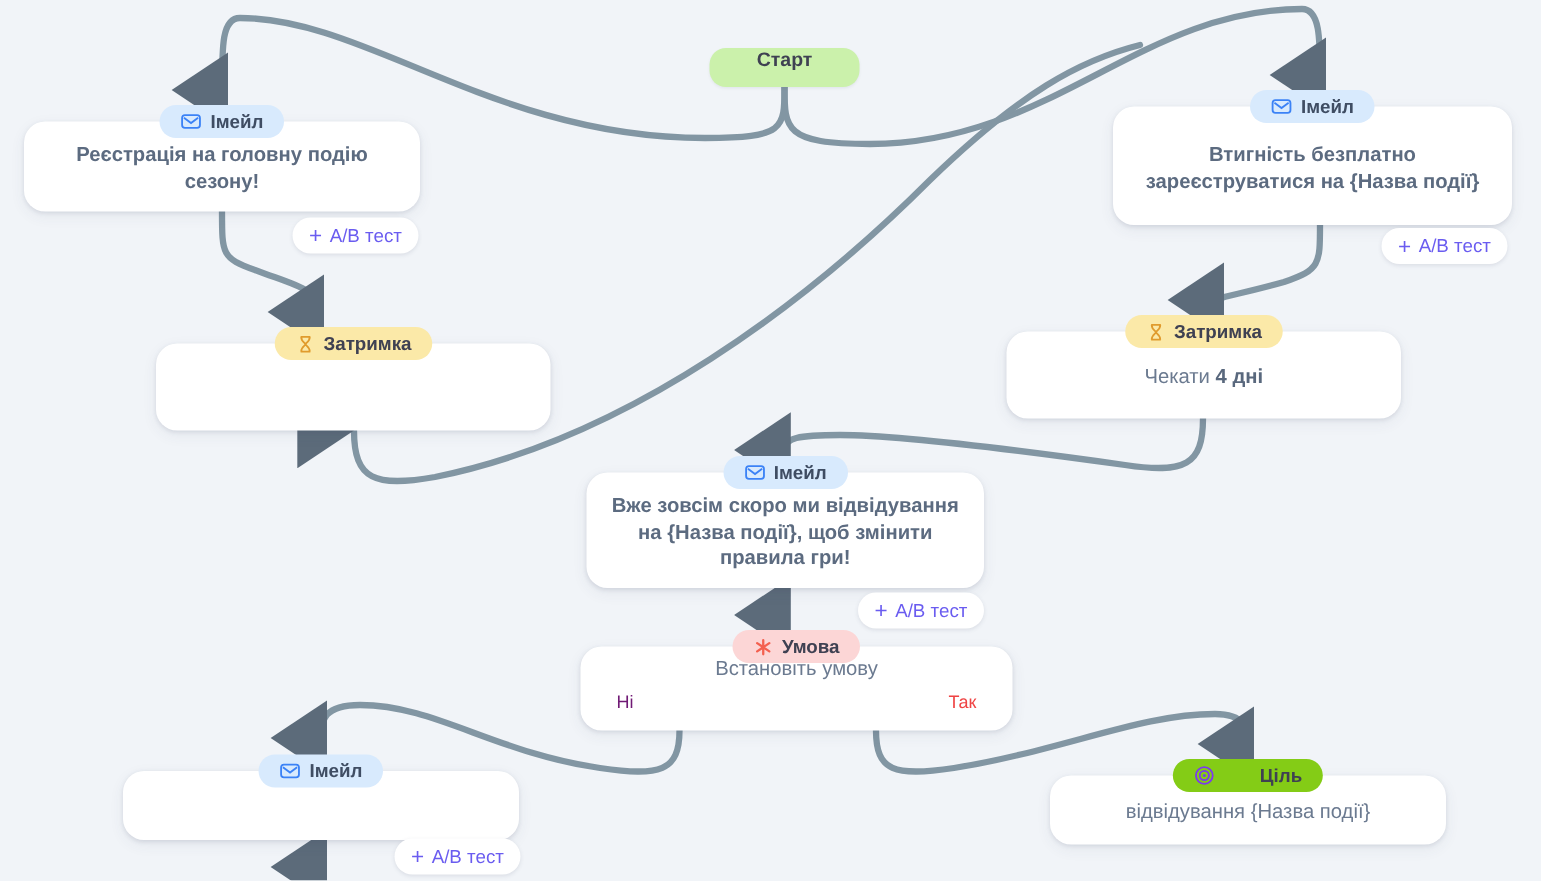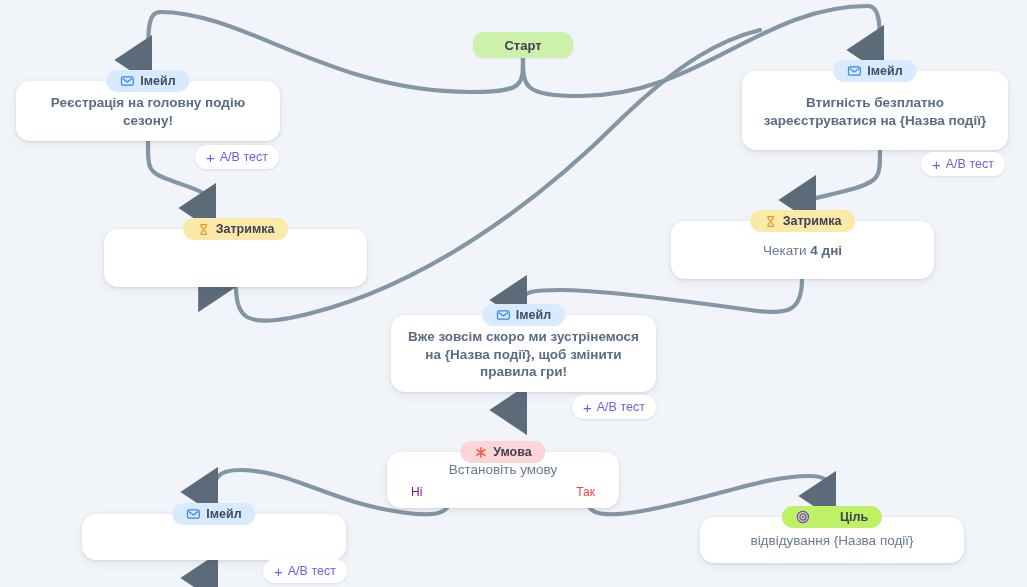--- a/index.html
+++ b/index.html
@@ -62,33 +62,33 @@
     gap: 6px;
     font-size: 12.5px;
     font-weight: bold;
     white-space: nowrap;
     z-index: 5;
   }
   .badge .glyph { display: flex; align-items: center; }
   .badge-email     { background: #d8eafd; color: #3f4d63; }
   .badge-delay     { background: #fbe9a8; color: #3f4152; }
   .badge-condition { background: #fcd6d6; color: #3f4152; }
-  .badge-goal      { background: #bef264; color: #3f4152; gap: 30px; }
+  .badge-goal      { background: #84cc16; color: #3f4152; gap: 30px; }
 
   
   .start-pill {
     position: absolute;
     background: #cbf1ab;
     color: #3f4152;
     font-size: 13px;
     font-weight: bold;
     border-radius: 11px;
     height: 26px;
     padding: 0 22px;
-    display: flex; align-items: center; justify-content: center;
+    display: flex; align-items: flex-start; justify-content: center;
     z-index: 4;
     box-shadow: 0 1px 2px rgba(60,72,100,0.08);
   }
 
   
   .abtest {
     position: absolute;
     background: #ffffff;
     color: #6a5cf0;
     font-size: 12.5px;
@@ -223,28 +223,28 @@
   <div class="node" style="left:391px; top:315px; width:265px; height:77px;">
     <div class="badge badge-email">
       <span class="glyph">
         <svg width="14" height="14" viewBox="0 0 16 16" fill="none" stroke="#3b82f6" stroke-width="1.4">
           <rect x="1.2" y="3.2" width="13.6" height="9.6" rx="2.2"></rect>
           <path d="M2.6 5.2 L8 9.2 L13.4 5.2"></path>
         </svg>
       </span>
       <span>Імейл</span>
     </div>
-    <div class="node-body bold">Вже зовсім скоро ми зустрінемося на {Назва події}, щоб змінити правила гри!</div>
+    <div class="node-body bold">Вже зовсім скоро ми відвідування на {Назва події}, щоб змінити правила гри!</div>
   </div>
   <div class="abtest" style="left:572px; top:395px;">
     <span class="plus">+</span>
     <span>A/B тест</span>
   </div>
 
-  <div class="node" style="left:387px; top:452px; width:232px; height:56px; justify-content:center; padding-top:12px;">
+  <div class="node" style="left:387px; top:431px; width:288px; height:56px; justify-content:flex-end; padding-top:12px;">
     <div class="badge badge-condition">
       <span class="glyph">
         <svg width="13" height="13" viewBox="0 0 16 16" fill="none" stroke="#f4604f" stroke-width="1.9" stroke-linecap="round">
           <path d="M8 2.2 V13.8 M3 4.6 L13 11.4 M13 4.6 L3 11.4"></path>
         </svg>
       </span>
       <span>Умова</span>
     </div>
     <div class="node-body">Встановіть умову</div>
     <div class="branches">

